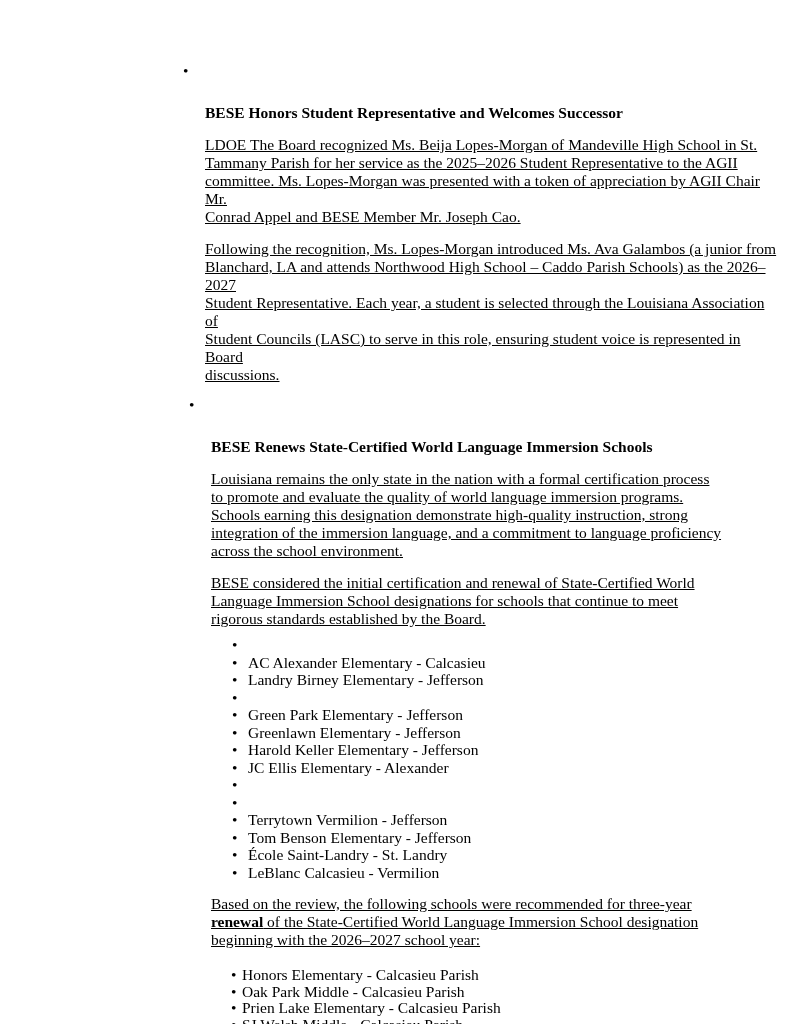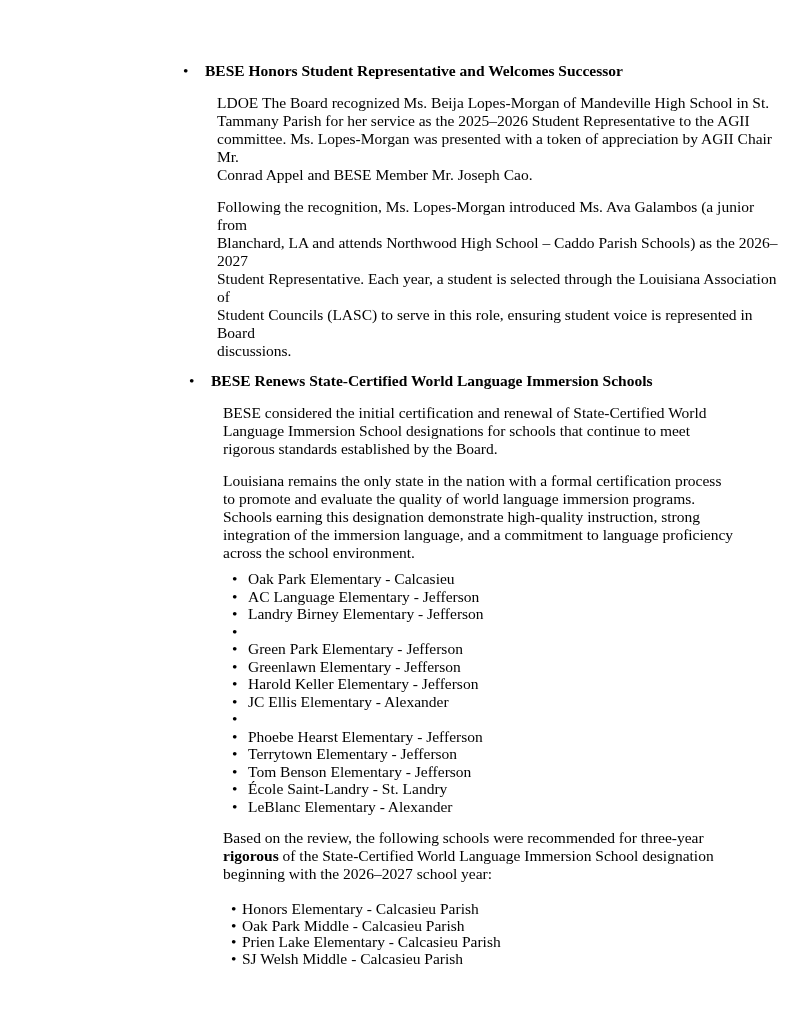--- a/index.html
+++ b/index.html
@@ -24,22 +24,22 @@
     padding-top: 62px;
     padding-left: 183px;
   }
   .section { display: flex; }
   .section + .section { margin-top: 12px; margin-left: 6px; }
   .tl-bullet {
     flex: 0 0 22px;
     width: 22px;
   }
   .section-body { width: 575px; }
-  .section-heading { font-weight: bold; }
-  p.para { margin: 14px 0 0 12px; }
+  .section-heading { font-weight: bold; margin-top: 42px; }
+  p.para { margin: 14px 0 0 0; text-decoration: underline; }
   .school-list.list-initial { margin-top: 8px; margin-left: 21px; }
   .school-list.list-renewal { margin-top: 18px; margin-left: 20px; }
   .school-item { display: flex; }
   .list-initial .school-item { line-height: 17.5px; }
   .list-renewal .school-item { line-height: 16.5px; }
   .list-initial .li-bullet { flex: 0 0 16px; }
   .list-renewal .li-bullet { flex: 0 0 11px; }
 </style>
 </head>
 <body style="color: rgb(0, 0, 0);">
@@ -52,30 +52,29 @@
           <div class="section-body">
             <div class="section-heading">BESE Honors Student Representative and Welcomes Successor</div>
             <p class="para">LDOE The Board recognized Ms. Beija Lopes-Morgan of Mandeville High School in St.<br>Tammany Parish for her service as the 2025–2026 Student Representative to the AGII<br>committee. Ms. Lopes-Morgan was presented with a token of appreciation by AGII Chair Mr.<br>Conrad Appel and BESE Member Mr. Joseph Cao.</p>
             <p class="para">Following the recognition, Ms. Lopes-Morgan introduced Ms. Ava Galambos (a junior from<br>Blanchard, LA and attends Northwood High School – Caddo Parish Schools) as the 2026–2027<br>Student Representative. Each year, a student is selected through the Louisiana Association of<br>Student Councils (LASC) to serve in this role, ensuring student voice is represented in Board<br>discussions.</p>
           </div>
         </div>
         <div class="section">
           <span class="tl-bullet">•</span>
           <div class="section-body">
             <div class="section-heading">BESE Renews State-Certified World Language Immersion Schools</div>
+            <p class="para">Louisiana remains the only state in the nation with a formal certification process<br>to promote and evaluate the quality of world language immersion programs.<br>Schools earning this designation demonstrate high-quality instruction, strong<br>integration of the immersion language, and a commitment to language proficiency<br>across the school environment.</p>
             <p class="para">BESE considered the initial certification and renewal of State-Certified World<br>Language Immersion School designations for schools that continue to meet<br>rigorous standards established by the Board.</p>
-            <p class="para">Louisiana remains the only state in the nation with a formal certification process<br>to promote and evaluate the quality of world language immersion programs.<br>Schools earning this designation demonstrate high-quality instruction, strong<br>integration of the immersion language, and a commitment to language proficiency<br>across the school environment.</p>
             <div class="school-list list-initial">
               <div class="school-item">
                 <span class="li-bullet">•</span>
-                <span class="li-text">Oak Park Elementary - Calcasieu</span>
               </div>
               <div class="school-item">
                 <span class="li-bullet">•</span>
-                <span class="li-text">AC Language Elementary - Jefferson</span>
+                <span class="li-text">AC Alexander Elementary - Calcasieu</span>
               </div>
               <div class="school-item">
                 <span class="li-bullet">•</span>
                 <span class="li-text">Landry Birney Elementary - Jefferson</span>
               </div>
               <div class="school-item">
                 <span class="li-bullet">•</span>
               </div>
               <div class="school-item">
                 <span class="li-bullet">•</span>
@@ -91,40 +90,39 @@
               </div>
               <div class="school-item">
                 <span class="li-bullet">•</span>
                 <span class="li-text">JC Ellis Elementary - Alexander</span>
               </div>
               <div class="school-item">
                 <span class="li-bullet">•</span>
               </div>
               <div class="school-item">
                 <span class="li-bullet">•</span>
-                <span class="li-text">Phoebe Hearst Elementary - Jefferson</span>
               </div>
               <div class="school-item">
                 <span class="li-bullet">•</span>
-                <span class="li-text">Terrytown Elementary - Jefferson</span>
+                <span class="li-text">Terrytown Vermilion - Jefferson</span>
               </div>
               <div class="school-item">
                 <span class="li-bullet">•</span>
                 <span class="li-text">Tom Benson Elementary - Jefferson</span>
               </div>
               <div class="school-item">
                 <span class="li-bullet">•</span>
                 <span class="li-text">École Saint-Landry - St. Landry</span>
               </div>
               <div class="school-item">
                 <span class="li-bullet">•</span>
-                <span class="li-text">LeBlanc Elementary - Alexander</span>
+                <span class="li-text">LeBlanc Calcasieu - Vermilion</span>
               </div>
             </div>
-            <p class="para">Based on the review, the following schools were recommended for three-year<br><b>rigorous</b> of the State-Certified World Language Immersion School designation<br>beginning with the 2026–2027 school year:</p>
+            <p class="para">Based on the review, the following schools were recommended for three-year<br><b>renewal</b> of the State-Certified World Language Immersion School designation<br>beginning with the 2026–2027 school year:</p>
             <div class="school-list list-renewal">
               <div class="school-item">
                 <span class="li-bullet">•</span>
                 <span class="li-text">Honors Elementary - Calcasieu Parish</span>
               </div>
               <div class="school-item">
                 <span class="li-bullet">•</span>
                 <span class="li-text">Oak Park Middle - Calcasieu Parish</span>
               </div>
               <div class="school-item">

